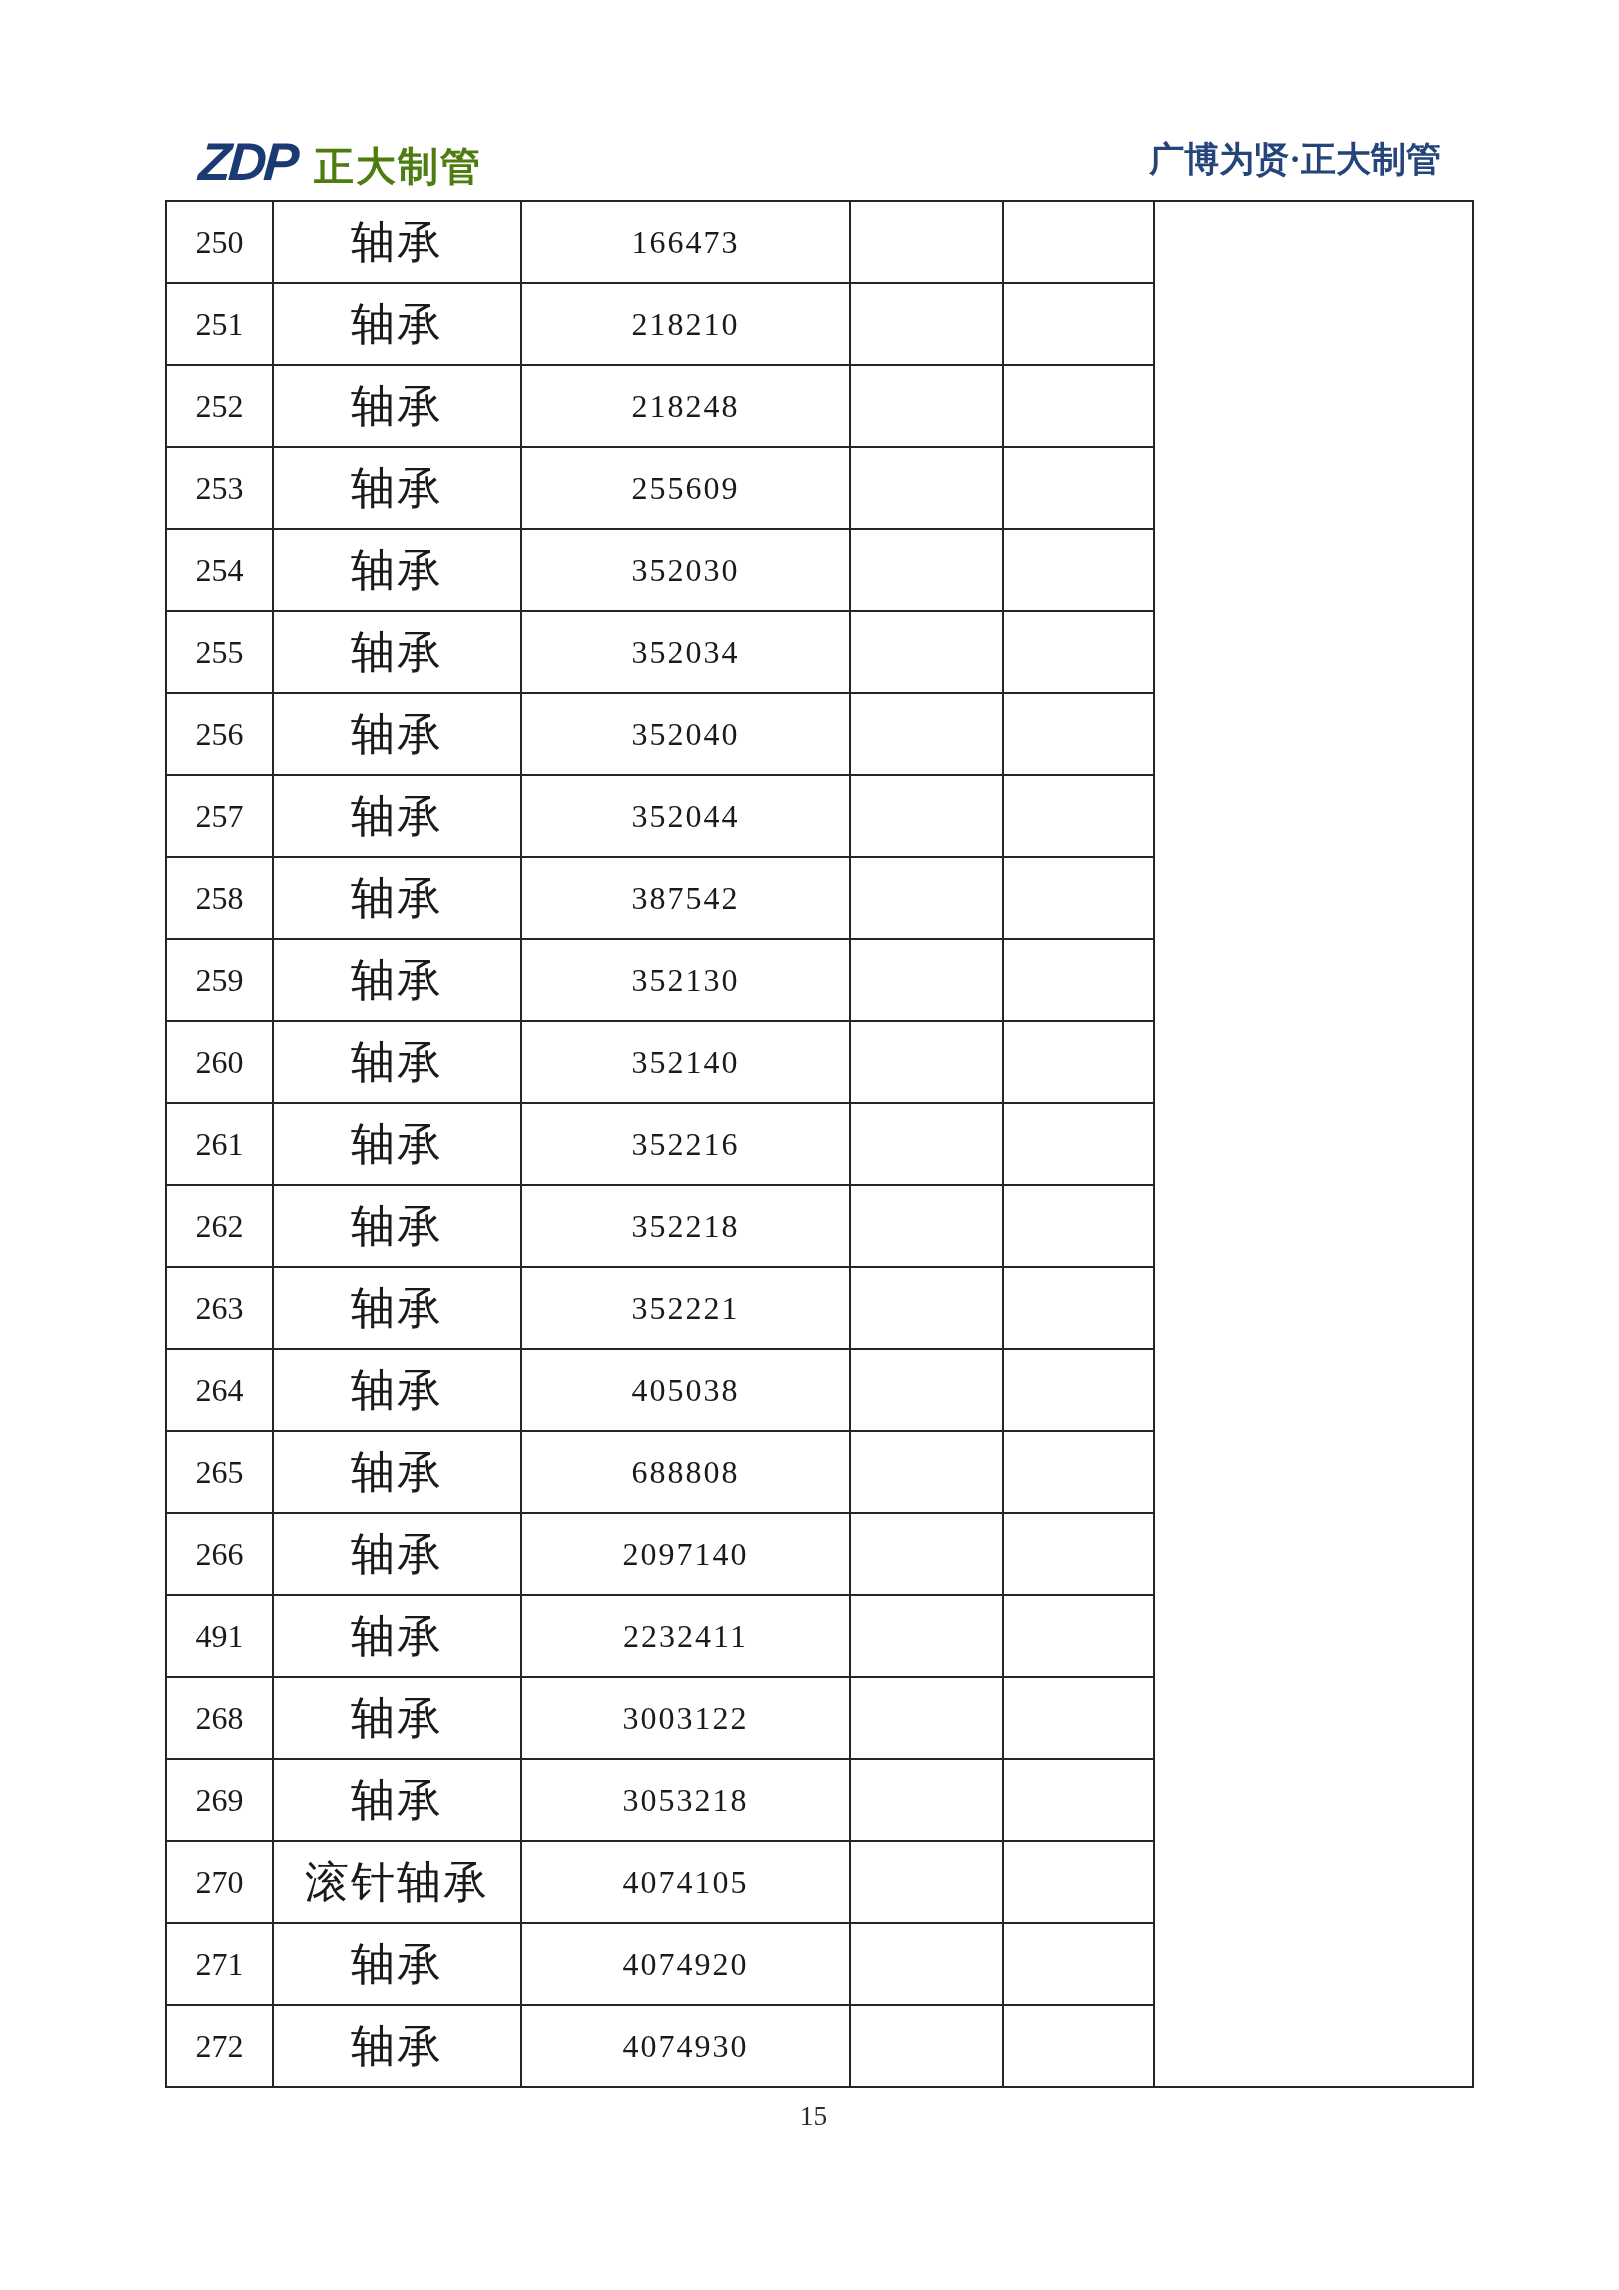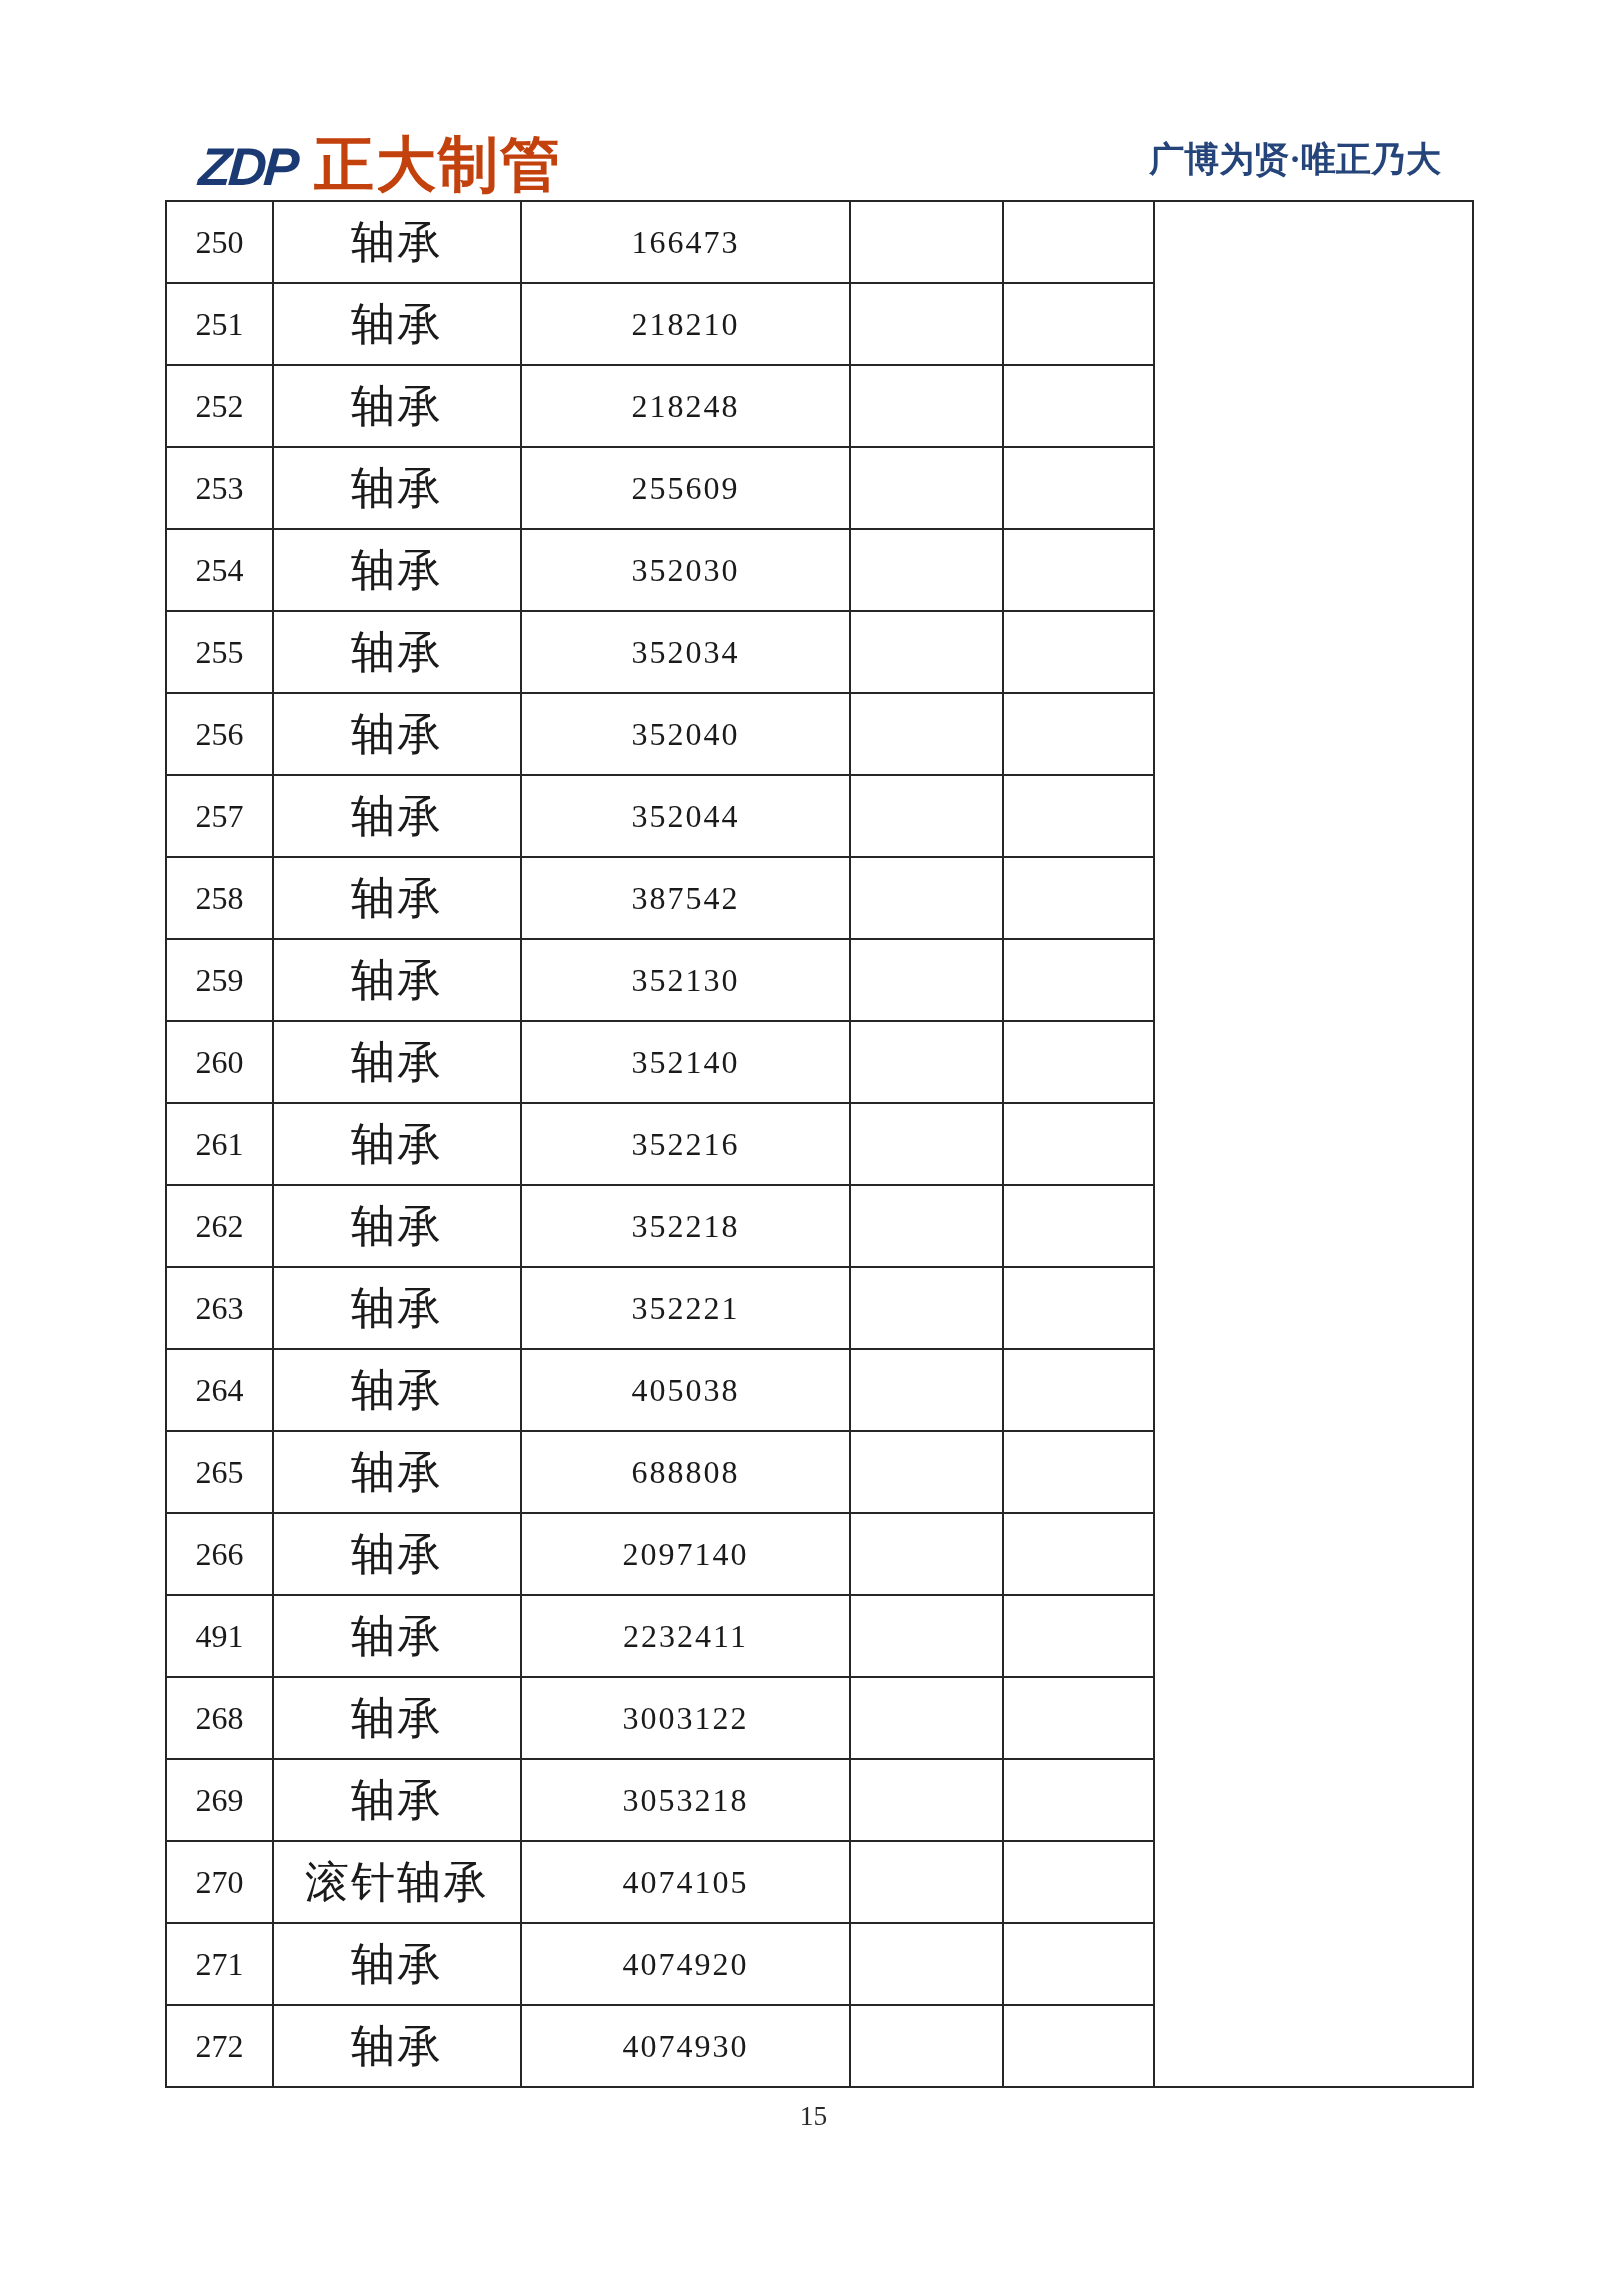--- a/index.html
+++ b/index.html
@@ -39,24 +39,24 @@
     font-style: italic;
     font-size: 53px;
     line-height: 1;
     letter-spacing: -2.9px;
     color: #1b3a73;
     transform: skewX(-4deg);
   }
   .logo-company {
     font-family: Liberation Sans, sans-serif;
     font-weight: bold;
-    font-size: 60px;
+    font-size: 40px;
     line-height: 1;
     letter-spacing: 2px;
-    color: #c2410c;
+    color: #4d7c0f;
     margin-left: 17.6px;
   }
   .slogan {
     position: absolute;
     right: 178px;
     top: 139px;
     font-family: "Liberation Serif", serif;
     font-weight: bold;
     font-size: 35px;
     line-height: 1.2;
@@ -119,21 +119,21 @@
 </head>
 <body>
 
 <div class="page">
 
   <div class="header">
     <div class="logo-group">
       <span class="logo-zdp">ZDP</span>
       <span class="logo-company">正大制管</span>
     </div>
-    <div class="slogan">广博为贤·唯正乃大</div>
+    <div class="slogan">广博为贤·正大制管</div>
   </div>
 
   <table class="parts-table">
     <colgroup>
       <col style="width:107px">
       <col style="width:248px">
       <col style="width:329px">
       <col style="width:153px">
       <col style="width:151px">
       <col style="width:319px">

